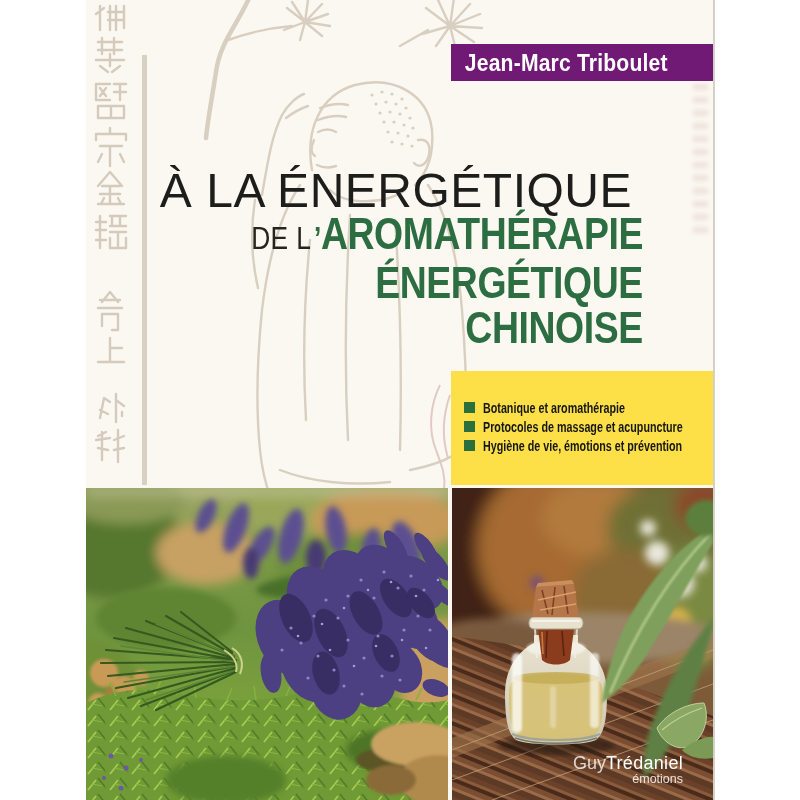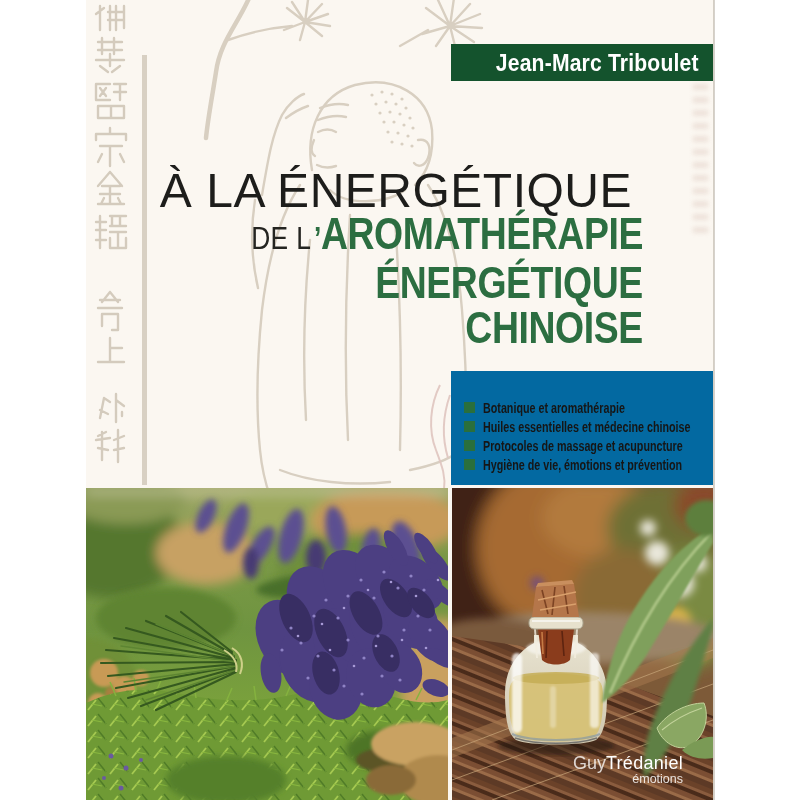--- a/index.html
+++ b/index.html
@@ -6,34 +6,34 @@
     font-family:"Liberation Sans", sans-serif;}
   .canvas{position:relative;width:800px;height:800px;background:#ffffff;}
   .cover-bg{position:absolute;left:86px;top:0;width:628px;height:800px;background:#fbf7f1;}
   .cover-edge{position:absolute;left:713px;top:0;width:2px;height:800px;background:rgba(165,155,143,.45);}
   .ghost-strip{position:absolute;left:693px;top:58px;width:15px;height:182px;
     background:repeating-linear-gradient(180deg, rgba(205,172,160,.28) 0 6px, rgba(255,255,255,0) 6px 13px);
     filter:blur(2px);}
   .chinese-col{position:absolute;left:92px;top:0;}
   .figure-sketch{position:absolute;left:150px;top:0;}
   
-  .author-band{position:absolute;left:451px;top:44px;width:262px;height:37px;background:#14532d;
-    display:flex;align-items:center;justify-content:flex-end;}
+  .author-band{position:absolute;left:451px;top:44px;width:262px;height:37px;background:#701a75;
+    display:flex;align-items:center;justify-content:flex-start;}
   .author-band span{color:#ffffff;font-weight:bold;font-size:24px;white-space:nowrap;
     transform:scaleX(.88);letter-spacing:.2px;}
   
   .t-line{position:absolute;line-height:1;white-space:nowrap;}
   .t-black{right:168px;top:167px;font-size:48px;font-weight:400;color:#1d1d1b;letter-spacing:.5px;}
   .t-green{right:157px;transform:scaleX(.85);transform-origin:100% 50%;
     font-weight:bold;color:#2c6e41;font-size:44px;letter-spacing:-0.5px;}
   .t2{top:212px;} .t3{top:261px;} .t4{top:306px;}
   .t-prefix{font-weight:400;color:#242420;font-size:31px;letter-spacing:.5px;padding-right:3px;}
   .t-apos{font-weight:bold;color:#2c6e41;font-size:31px;}
   
-  .topics-box{position:absolute;left:451px;top:371px;width:262px;height:114px;background:#0369a1;
+  .topics-box{position:absolute;left:451px;top:371px;width:262px;height:114px;background:#fde047;
     box-sizing:border-box;padding:27px 6px 4px 13px;}
   .topic{display:flex;align-items:center;height:19px;}
   .topic .sq{width:11px;height:11px;background:#2a6f3c;margin-right:8px;flex:none;}
   .topic .txt{font-size:14.5px;font-weight:bold;color:#161616;white-space:nowrap;
     transform:scaleX(.74);transform-origin:0 50%;display:inline-block;}
   
   .photo{position:absolute;top:488px;height:312px;overflow:hidden;}
   .photo-left{left:86px;width:362px;}
   .photo-right{left:452px;width:261px;}
   
@@ -147,24 +147,20 @@
   <div class="t-line t-green t2">
     <span class="t-prefix">DE L</span><span class="t-apos">’</span><span>AROMATHÉRAPIE</span>
   </div>
   <div class="t-line t-green t3">ÉNERGÉTIQUE</div>
   <div class="t-line t-green t4">CHINOISE</div>
 
   <div class="topics-box">
     <div class="topic">
       <span class="sq"></span>
       <span class="txt">Botanique et aromathérapie</span>
-    </div>
-    <div class="topic">
-      <span class="sq"></span>
-      <span class="txt">Huiles essentielles et médecine chinoise</span>
     </div>
     <div class="topic">
       <span class="sq"></span>
       <span class="txt">Protocoles de massage et acupuncture</span>
     </div>
     <div class="topic">
       <span class="sq"></span>
       <span class="txt">Hygiène de vie, émotions et prévention</span>
     </div>
   </div>

